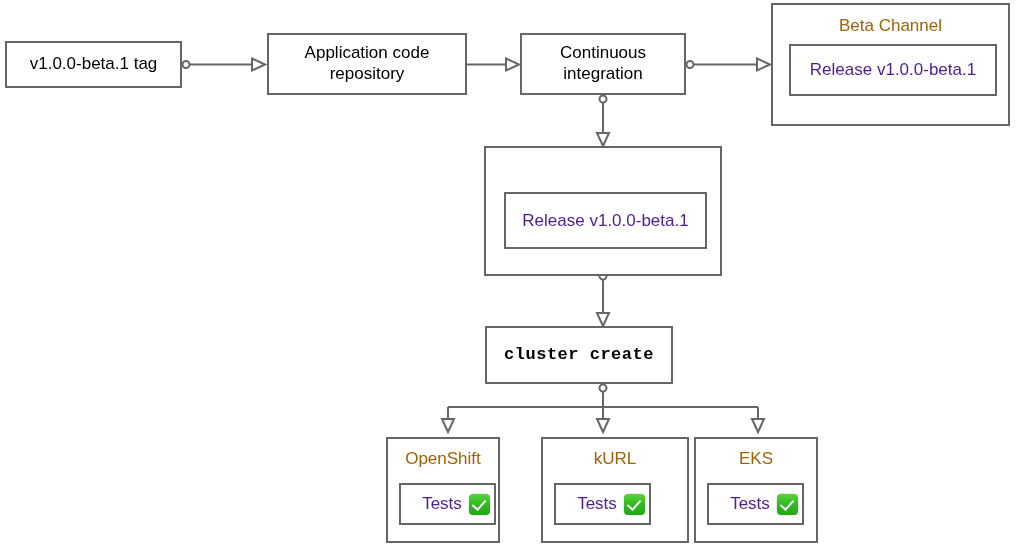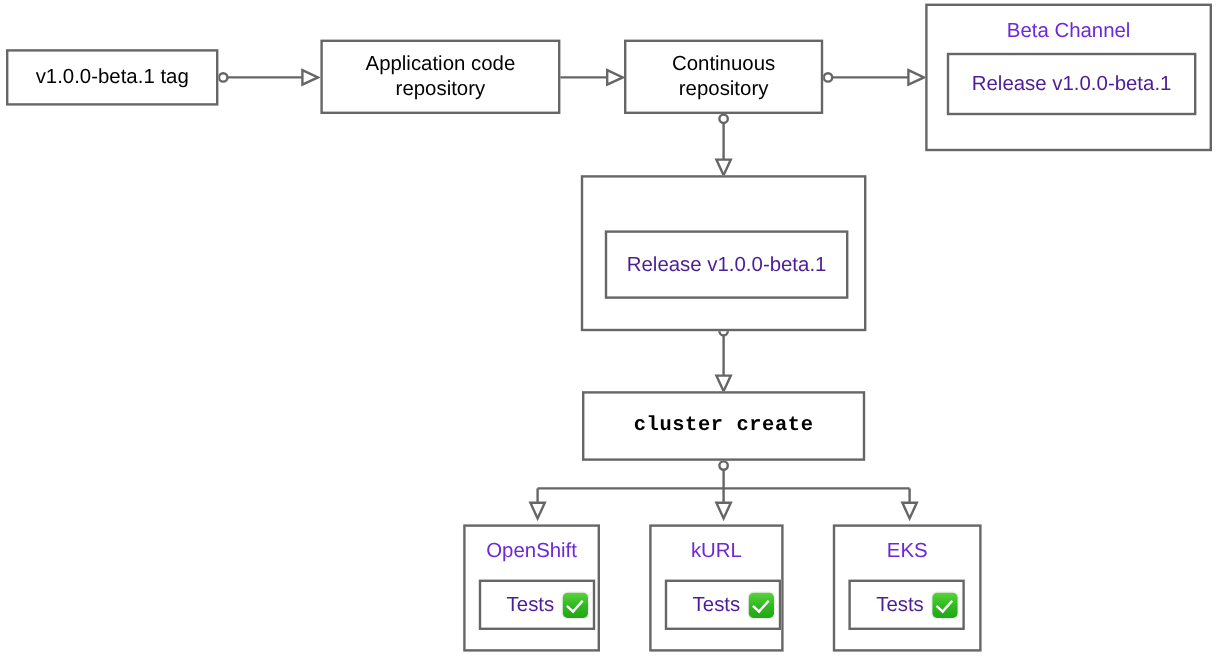--- a/index.html
+++ b/index.html
@@ -34,21 +34,21 @@
     position: absolute;
     box-sizing: border-box;
     border: 2px solid #666666;
     background: #ffffff;
   }
   .group-title {
     position: absolute;
     left: 0;
     right: 0;
     text-align: center;
-    color: #6d28d9;
+    color: #a16207;
     font-size: 17px;
     line-height: 1.2;
   }
   .inner-box {
     position: absolute;
     box-sizing: border-box;
     border: 2px solid #666666;
     background: #ffffff;
     display: flex;
     align-items: center;
@@ -155,51 +155,51 @@
 
   <div class="node" style="left:5px; top:41px; width:177px; height:47px;">
     <span>v1.0.0-beta.1 tag</span>
   </div>
 
   <div class="node" style="left:267px; top:33px; width:200px; height:62px; padding:0 14px;">
     <span>Application code repository</span>
   </div>
 
   <div class="node" style="left:520px; top:33px; width:166px; height:62px; padding:0 10px;">
-    <span>Continuous repository</span>
+    <span>Continuous integration</span>
   </div>
 
   <div class="group-box" style="left:771px; top:3px; width:239px; height:123px;">
     <div class="group-title" style="top:11px;">Beta Channel</div>
     <div class="inner-box" style="left:16px; top:39px; width:208px; height:52px;">
       <span>Release v1.0.0-beta.1</span>
     </div>
   </div>
 
   <div class="group-box" style="left:484px; top:146px; width:238px; height:130px;">
     <div class="inner-box" style="left:18px; top:44px; width:203px; height:57px;">
       <span>Release v1.0.0-beta.1</span>
     </div>
   </div>
 
-  <div class="node" style="left:485px; top:326px; width:236px; height:58px;">
+  <div class="node" style="left:485px; top:326px; width:188px; height:58px;">
     <span class="mono">cluster create</span>
   </div>
 
   <div class="group-box" style="left:386px; top:437px; width:114px; height:106px;">
     <div class="group-title" style="top:10px;">OpenShift</div>
     <div class="inner-box" style="left:11px; top:44px; width:97px; height:42px;">
       <span class="tests-row">
         <span>Tests</span>
         <span class="check-badge"></span>
       </span>
     </div>
   </div>
 
-  <div class="group-box" style="left:541px; top:437px; width:112px; height:106px;">
+  <div class="group-box" style="left:541px; top:437px; width:148px; height:106px;">
     <div class="group-title" style="top:10px;">kURL</div>
     <div class="inner-box" style="left:11px; top:44px; width:97px; height:42px;">
       <span class="tests-row">
         <span>Tests</span>
         <span class="check-badge"></span>
       </span>
     </div>
   </div>
 
   <div class="group-box" style="left:694px; top:437px; width:124px; height:106px;">

